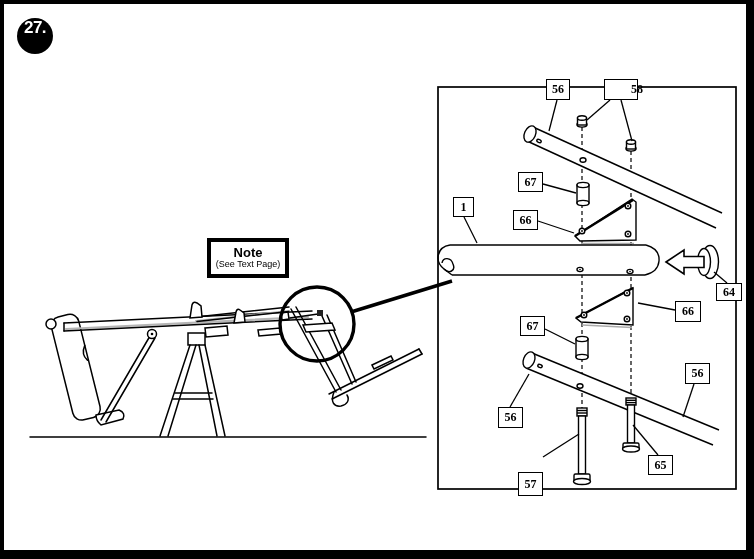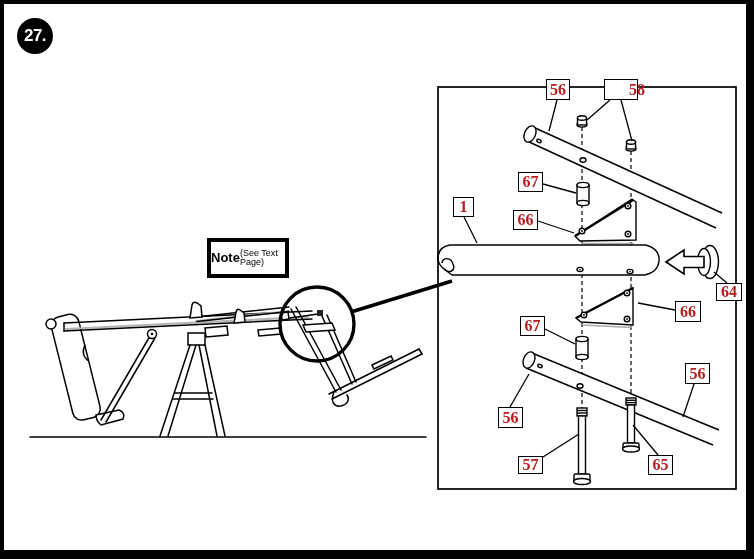--- a/index.html
+++ b/index.html
@@ -12,36 +12,36 @@
     border-right-width:8px;
     border-bottom-width:9px;
     overflow:hidden;
     font-family:"Liberation Sans", sans-serif;
   }
   .stage{position:absolute;left:-4px;top:-4px;width:754px;height:559px;}
   .stage > svg{position:absolute;left:0;top:0;}
   .badge{
     position:absolute;left:17px;top:18px;width:36px;height:36px;
     background:#000;border-radius:50%;
-    display:flex;align-items:center;justify-content:center;
+    display:flex;align-items:flex-start;justify-content:center;
     color:#fff;font-weight:bold;font-size:17px;letter-spacing:-0.5px;
   }
   .notebox{
     position:absolute;left:207px;top:238px;width:82px;height:40px;
     box-sizing:border-box;background:#fff;border:4px solid #000;
-    display:flex;flex-direction:row;align-items:center;justify-content:center;
+    display:flex;flex-direction:column;align-items:center;justify-content:center;
     line-height:1.05;
   }
   .note-title{font-weight:bold;font-size:13px;color:#000;}
   .note-sub{font-size:9px;color:#000;}
   .plabel{
     position:absolute;box-sizing:border-box;
     background:#fff;border:1.5px solid #000;
     display:flex;align-items:center;justify-content:center;
-    font-family:"Liberation Serif", serif;font-weight:bold;font-size:16px;color:#b91c1c;
+    font-family:"Liberation Serif", serif;font-weight:bold;font-size:12px;color:#000000;
   }
 </style>
 </head>
 <body>
 
 <div class="page">
   <div class="stage">
 
     <svg width="754" height="559" viewBox="0 0 754 559">
 
@@ -251,17 +251,17 @@
     <div class="plabel" style="left:546px;top:79px;width:24px;height:21px;">56</div>
     <div class="plabel" style="left:604px;top:79px;width:26px;height:21px;padding-left:32px;">58</div>
     <div class="plabel" style="left:518px;top:172px;width:25px;height:20px;">67</div>
     <div class="plabel" style="left:453px;top:197px;width:21px;height:20px;">1</div>
     <div class="plabel" style="left:513px;top:210px;width:25px;height:20px;">66</div>
     <div class="plabel" style="left:716px;top:283px;width:26px;height:18px;">64</div>
     <div class="plabel" style="left:675px;top:301px;width:26px;height:21px;">66</div>
     <div class="plabel" style="left:520px;top:316px;width:25px;height:20px;">67</div>
     <div class="plabel" style="left:498px;top:407px;width:25px;height:21px;">56</div>
     <div class="plabel" style="left:685px;top:363px;width:25px;height:21px;">56</div>
-    <div class="plabel" style="left:518px;top:456px;width:25px;height:18px;">57</div>
+    <div class="plabel" style="left:518px;top:472px;width:25px;height:24px;">57</div>
     <div class="plabel" style="left:648px;top:455px;width:25px;height:20px;">65</div>
 
   </div>
 </div>
 
 </body></html>

